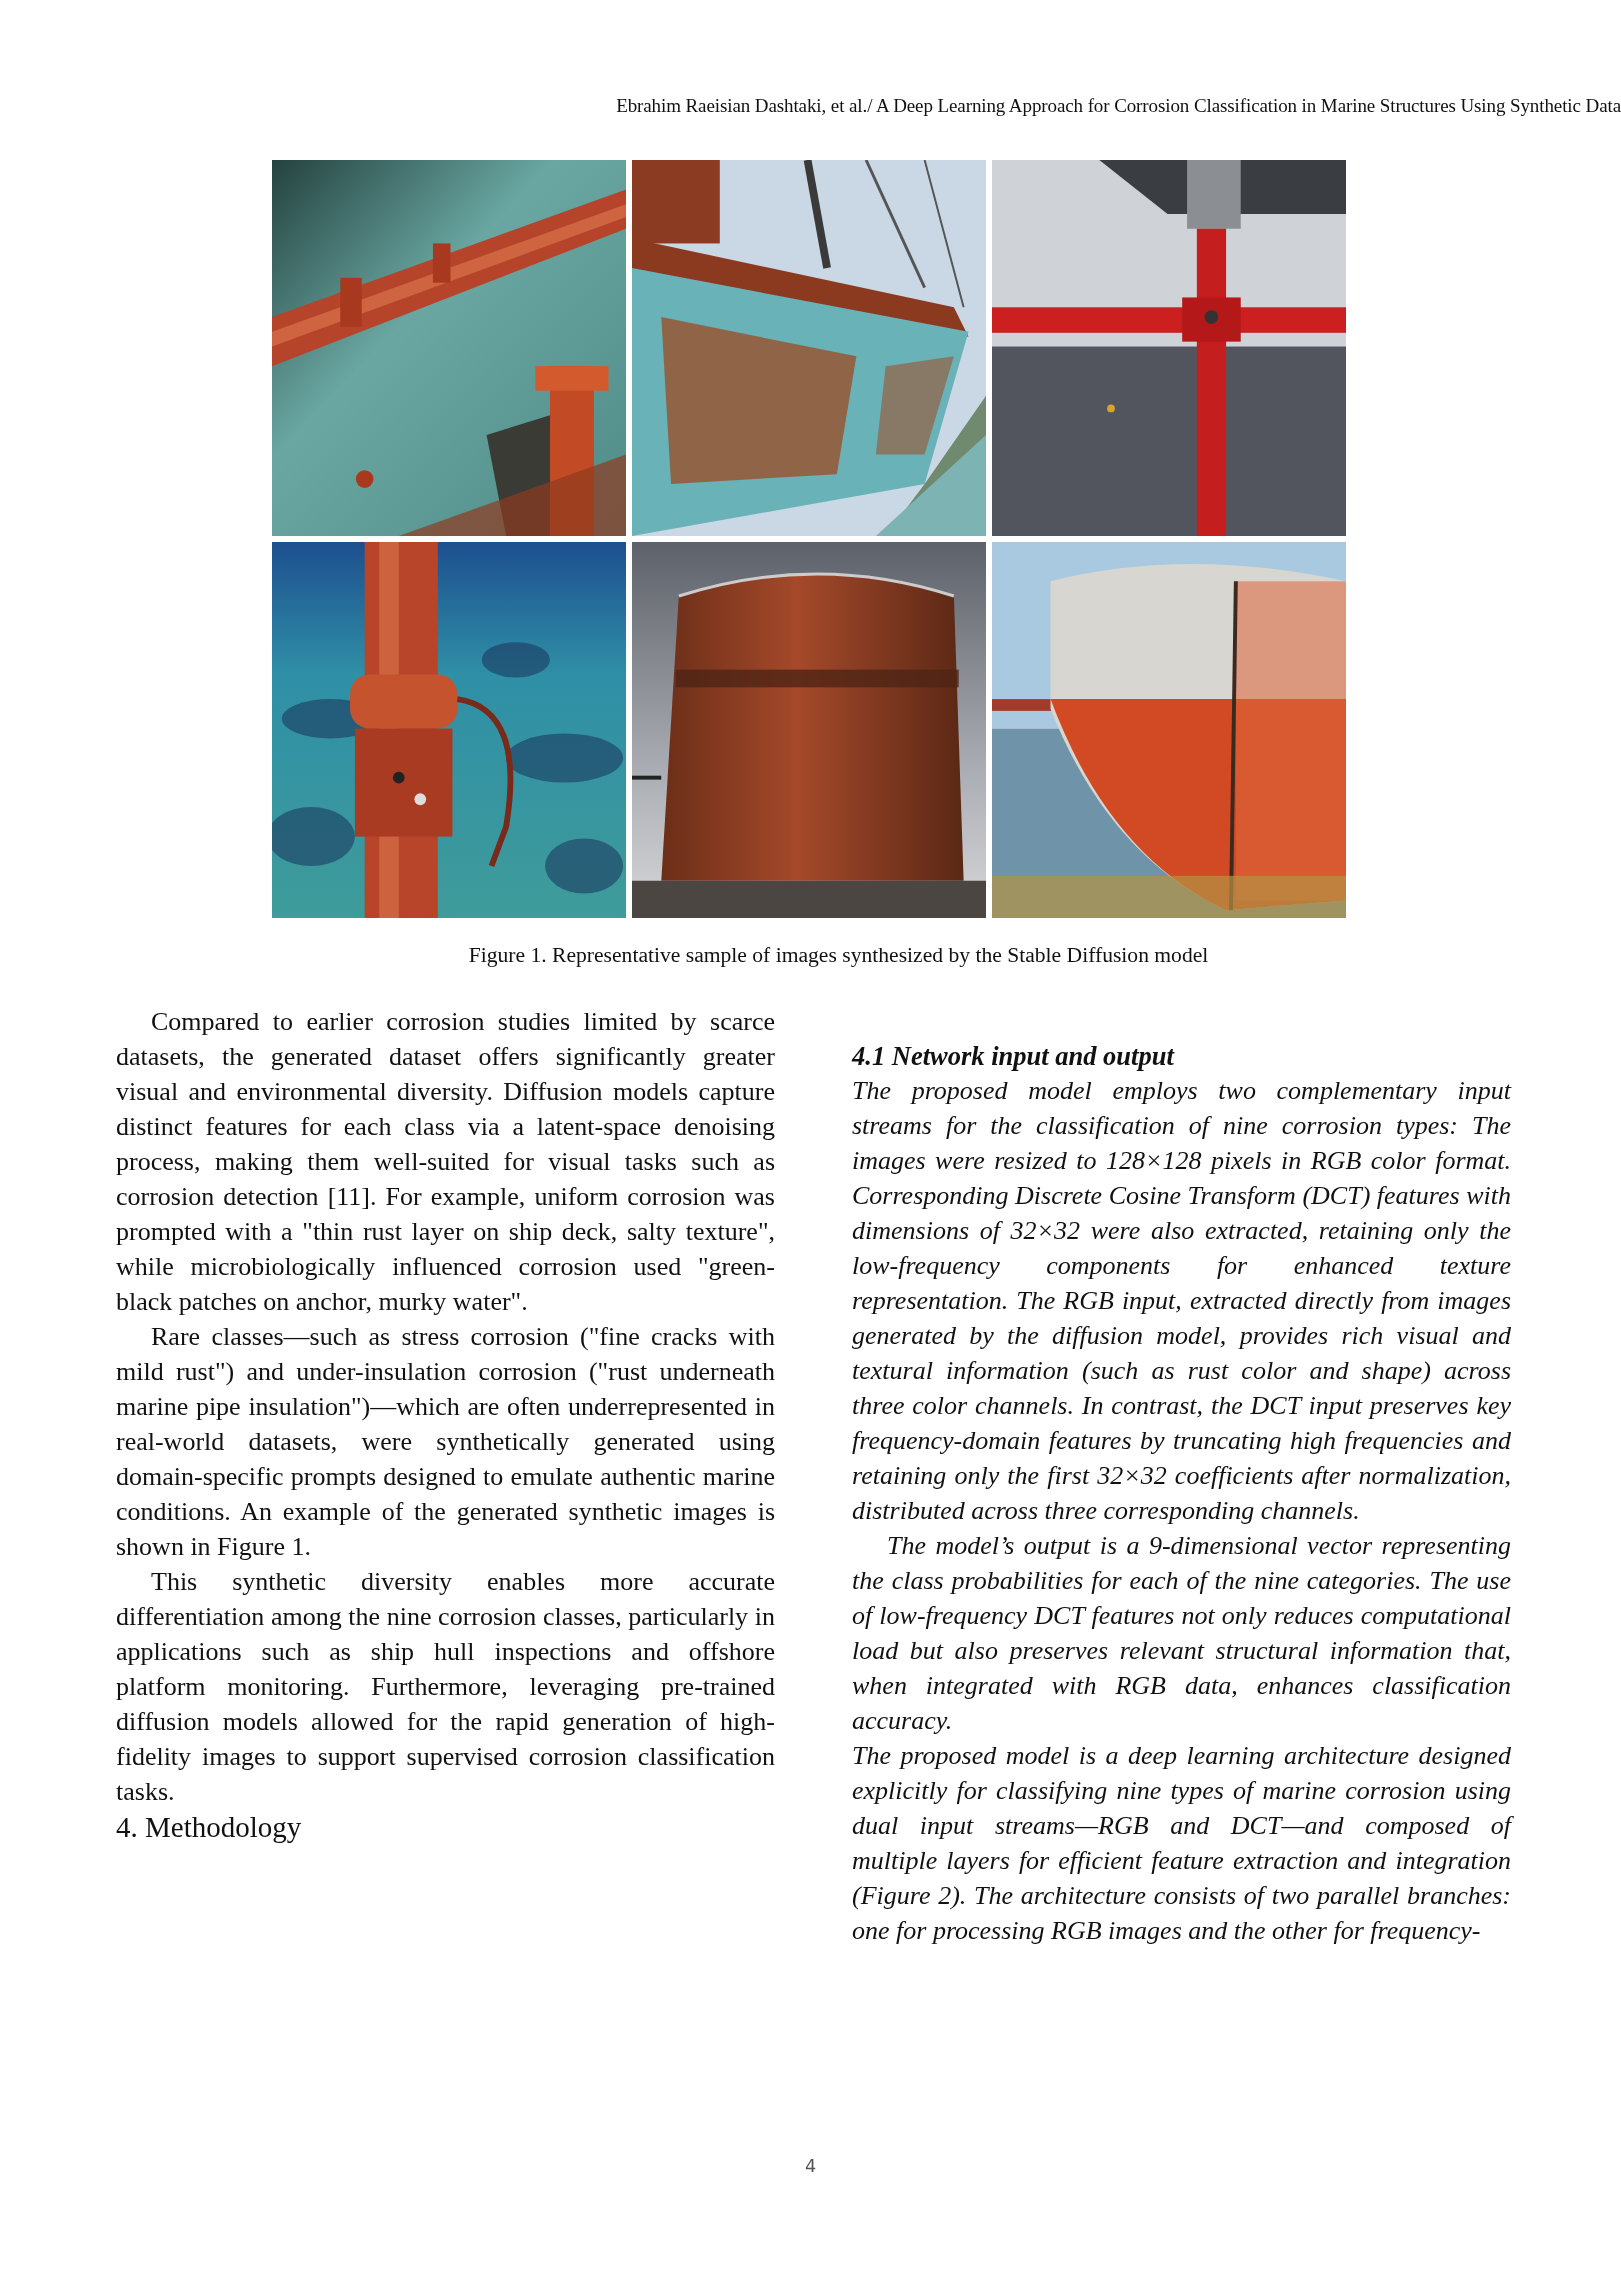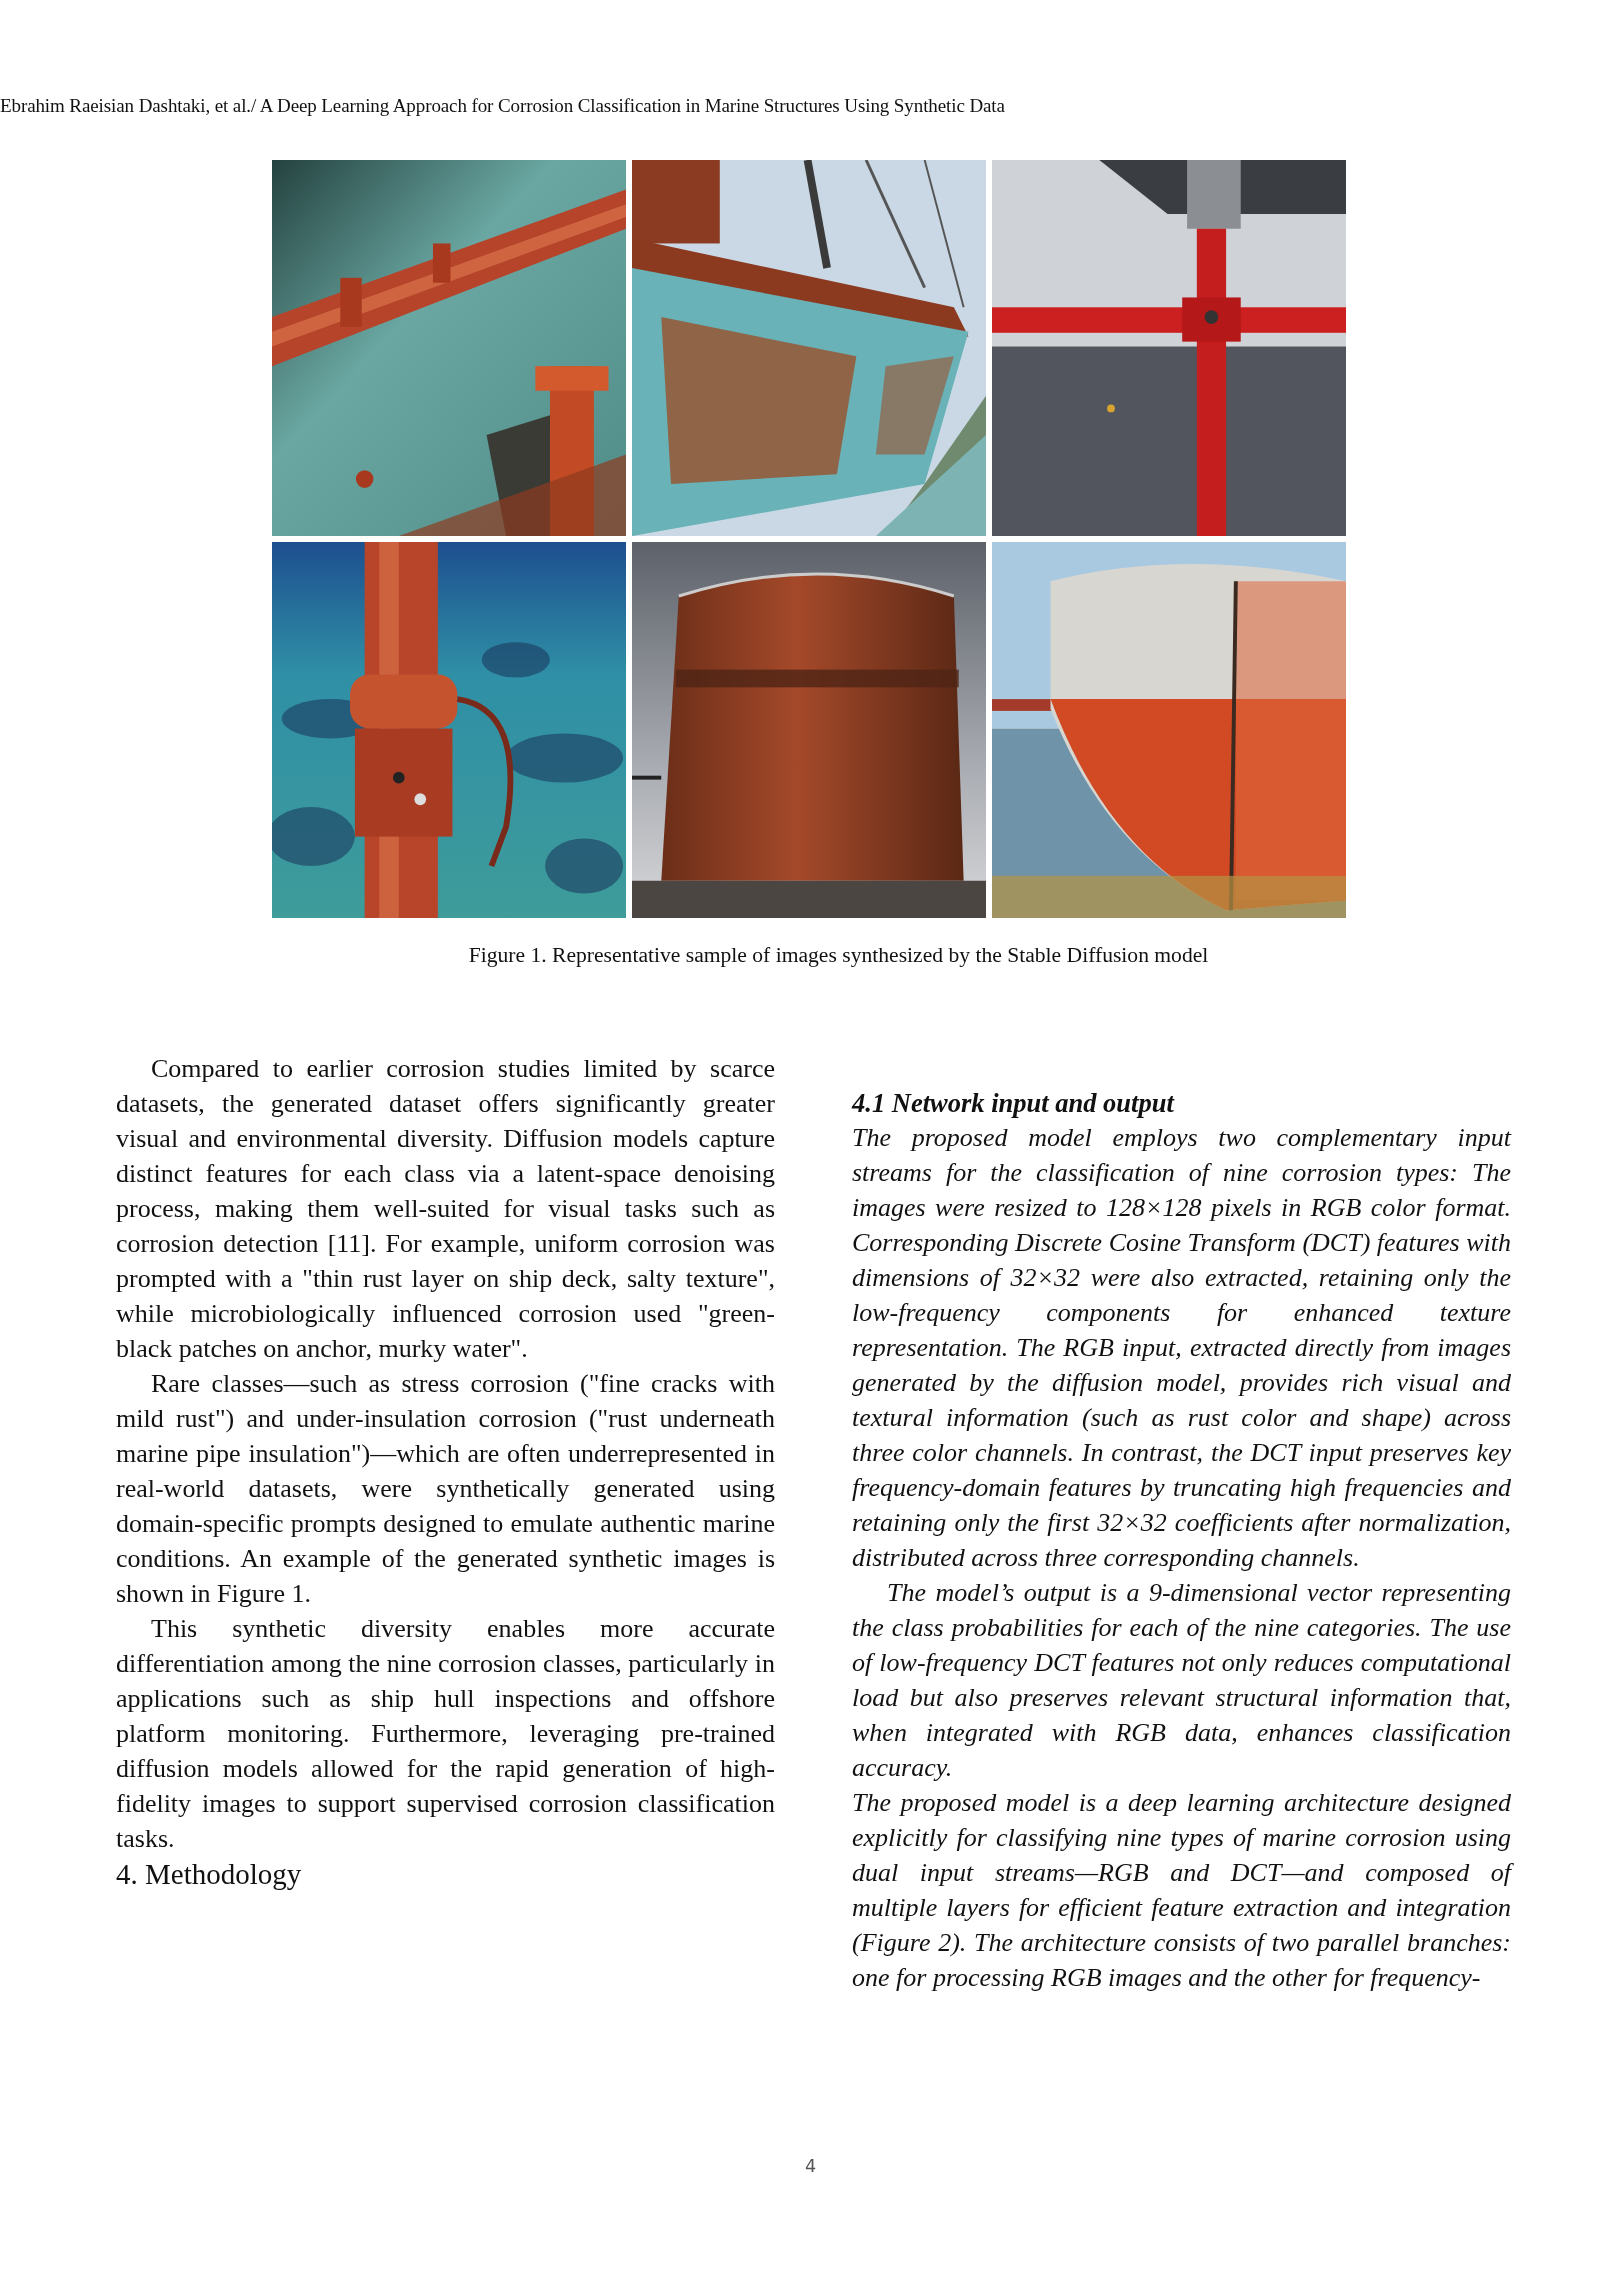--- a/index.html
+++ b/index.html
@@ -1,27 +1,27 @@
 <!DOCTYPE html>
 <html><head>
 <meta charset="utf-8">
 <style>
   html, body { margin: 0; padding: 0; background: #ffffff; }
   body { width: 1621px; height: 2293px; position: relative; overflow: hidden;
          font-family: "Liberation Serif", "DejaVu Serif", serif; color: #111; }
-  .running-head { position: absolute; top: 95px; left: 0; width: 1621px; text-align: left;
+  .running-head { position: absolute; top: 95px; left: 0; width: 1621px; text-align: right;
          font-size: 19px; letter-spacing: -0.1px; }
   .figure-grid { position: absolute; left: 272px; top: 160px; width: 1074px; height: 758px;
          display: grid; grid-template-columns: repeat(3, 1fr); grid-template-rows: repeat(2, 1fr);
          gap: 5.9px; }
   .cell { position: relative; overflow: hidden; }
   .caption { position: absolute; top: 943px; left: 0; width: 1621px; text-align: center;
          font-weight: normal; font-size: 21.6px; padding-left: 28px; }
   .col { position: absolute; width: 659px; font-size: 26px; line-height: 35px;
-         text-align: justify; margin-top: 47px; }
+         text-align: justify; }
   .col-left { left: 116px; top: 1004px; }
   .col-right { left: 852px; top: 1039px; font-style: italic; }
   .col p { margin: 0; }
   .indent { text-indent: 35px; }
   .h2 { font-weight: normal; font-size: 29px; margin: 35px 0 0 0; line-height: 37px; }
   .h3 { font-weight: bold; font-size: 26.5px; margin: 0; line-height: 34px; }
   .h3.spaced { margin-top: 31px; }
   .page-number { position: absolute; top: 2156px; left: 0; width: 1621px; text-align: center;
          font-family: "DejaVu Sans", sans-serif; font-size: 17.6px; color: #555; }
   svg { display: block; width: 100%; height: 100%; }

